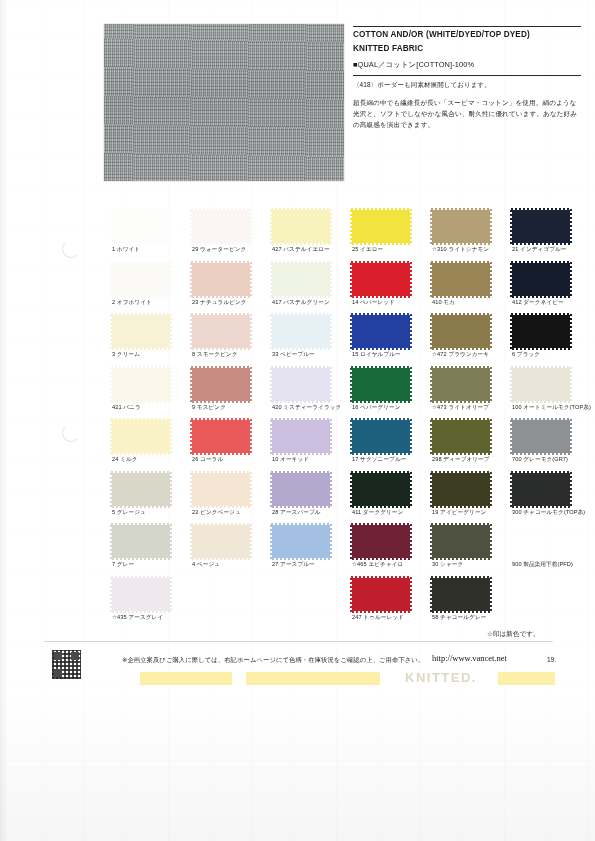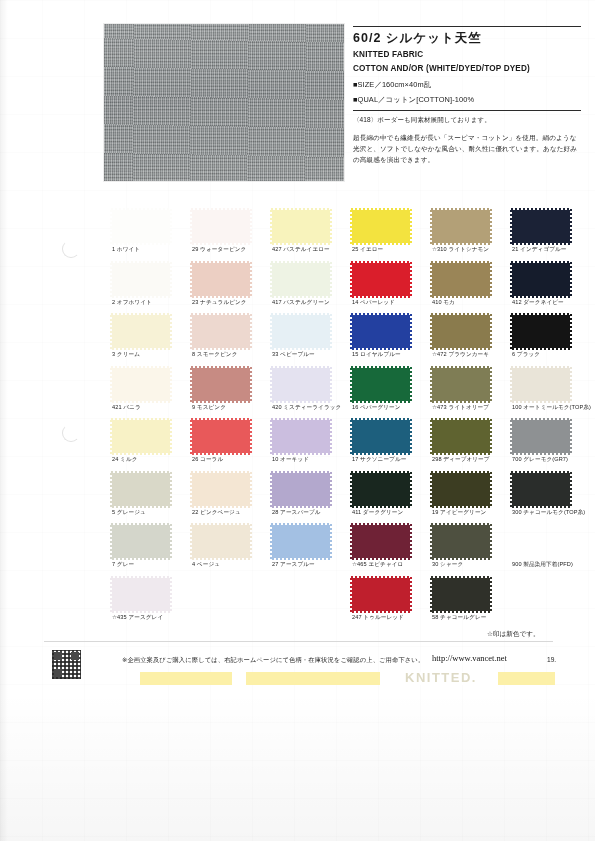--- a/index.html
+++ b/index.html
@@ -84,24 +84,22 @@
 <div class="page">
   <div class="paper-tint"></div>
 
   <div class="hole" style="top:240px"></div>
   <div class="hole" style="top:424px"></div>
 
   <div class="hero"></div>
 
   <div class="info">
     <div class="rule"></div>
-    <div class="jname">60/2 シルケット天竺</div>
+    <div class="eng">COTTON AND/OR (WHITE/DYED/TOP DYED)</div>
     <div class="eng">KNITTED FABRIC</div>
-    <div class="eng">COTTON AND/OR (WHITE/DYED/TOP DYED)</div>
-    <div class="spec">■SIZE／160cm×40m乱</div>
     <div class="spec">■QUAL／コットン[COTTON]-100%</div>
     <div class="rule" style="margin-top:5px"></div>
     <div class="note">〈418〉ボーダーも同素材展開しております。</div>
     <div class="desc">超長綿の中でも繊維長が長い「スーピマ・コットン」を使用。絹のような光沢と、ソフトでしなやかな風合い、耐久性に優れています。あなた好みの高級感を演出できます。</div>
   </div>
 
   <div class="grid" id="grid">
       <div class="row">
         <div class="cell">
           <div class="chip" style="background: rgb(253, 253, 251);">

